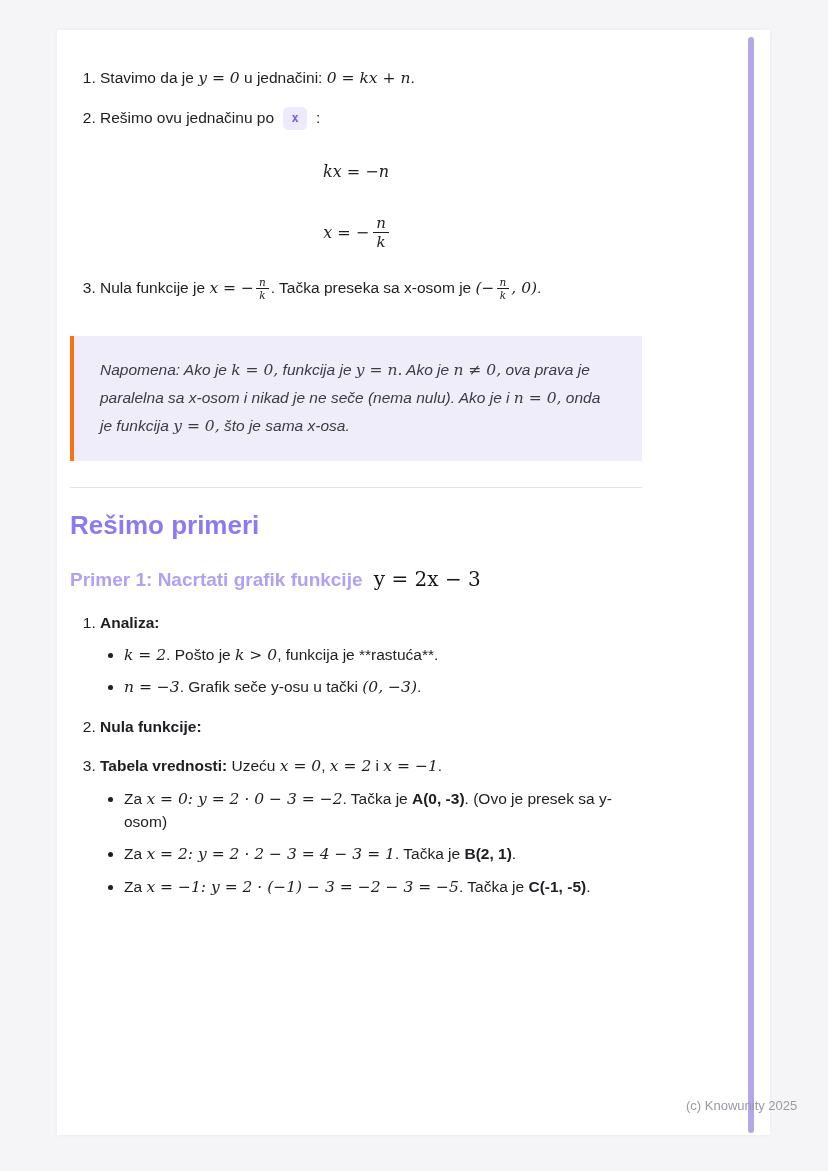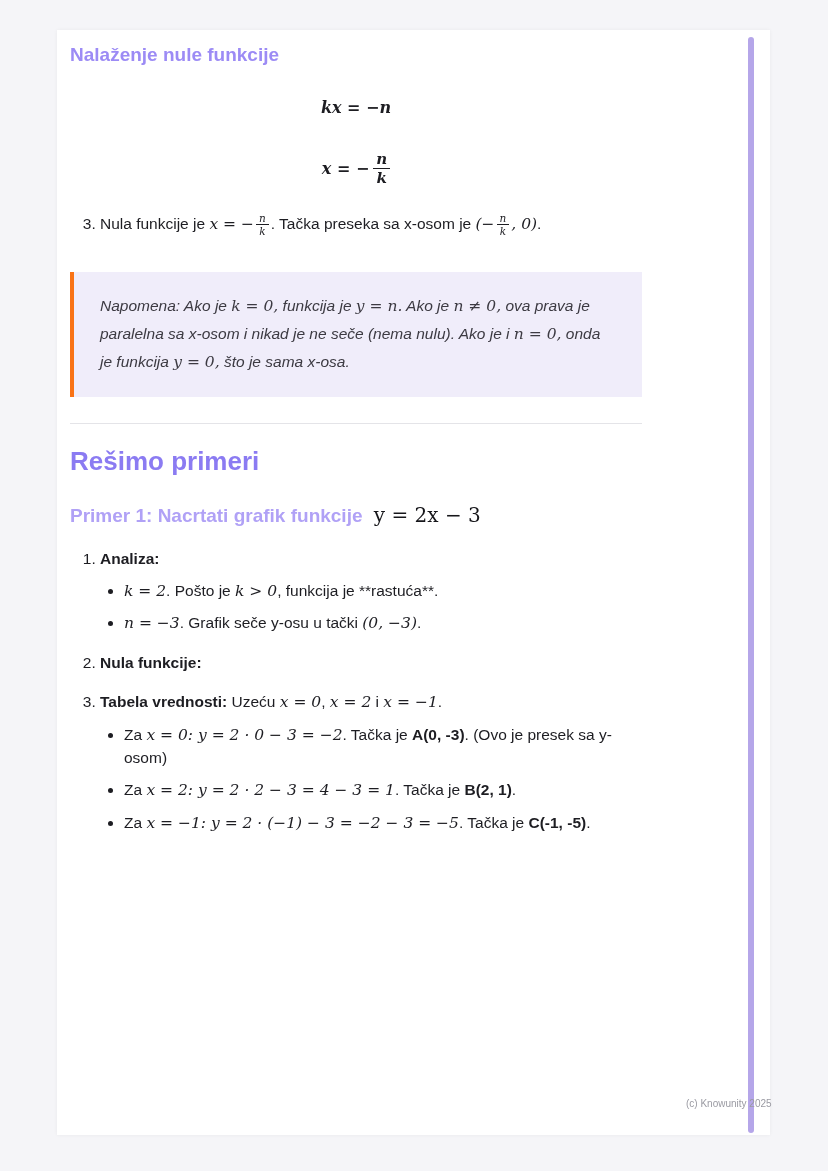--- a/index.html
+++ b/index.html
@@ -21,21 +21,21 @@
   .content { padding:14px 128px 0 13px; font-size:15px; }
 
   h2.sec-title { font-size:19px; font-weight:700; color:#9c8bf5; margin-bottom:18px; }
   p.intro { font-size:15.5px; line-height:1.7; color:#1d1d22; }
 
   ol.steps { margin-top:22px; padding-left:30px; font-size:15.5px; }
   ol.steps > li { margin-bottom:16px; line-height:1.55; }
   ol.steps.single { margin-top:0; }
 
   .equation { text-align:center; margin:32px 0 34px 0; font-size:16px;
-              font-family:"DejaVu Serif", serif; font-style:italic;font-weight:bold; }
+              font-family:"DejaVu Serif", serif; font-style:italic; }
   .equation.with-frac { margin:0 0 24px 0; }
 
   .m { font-family:"DejaVu Serif", serif; font-style:italic; }
   .b { font-weight:700;margin-top:27px; }
 
   .chip {
     display:inline-block; background:#eceafc; color:#7463e3;
     font-family:"DejaVu Sans Mono", monospace; font-weight:700;
     font-size:12px; padding:2px 8px; border-radius:5px;
     margin:0 5px; vertical-align:1px;
@@ -71,34 +71,43 @@
   ol.example ul { list-style:disc; margin-top:10px; padding-left:24px; }
   ol.example ul li { margin-bottom:10px; line-height:1.45; }
 
   .scrollbar {
     position:absolute; left:748px; top:37px;
     width:6px; height:1096px;
     background:#b5a6e9; border-radius:3px;
   }
   .watermark {
     position:absolute; left:686px; top:1098px;
-    font-size:10px; color:#9a9aa2;
+    font-size:13px; color:#9a9aa2;
   }
 </style>
 </head>
 <body>
 
 <div class="page">
 
   <div class="sheet">
     <div class="content">
 
-      <h2 class="sec-title">Nalaženje nule funkcije</h2>
 
 
+      <ol class="steps">
+        <li>
+          <span><span class="">Stavimo da je </span><span class="m">y = 0</span><span class=""> u jednačini: </span><span class="m">0 = kx + n</span><span class="">.</span></span>
+        </li>
+        <li>
+          <span>Rešimo ovu jednačinu po</span>
+          <span class="chip">x</span>
+          <span>:</span>
+        </li>
+      </ol>
 
       <div class="equation">
         <span>kx = −n</span>
       </div>
 
       <div class="equation with-frac">
         <span>x = −</span><span class="frac fbig"><span class="num">n</span><span class="den">k</span></span>
       </div>
 
       <ol class="steps single" start="3">

